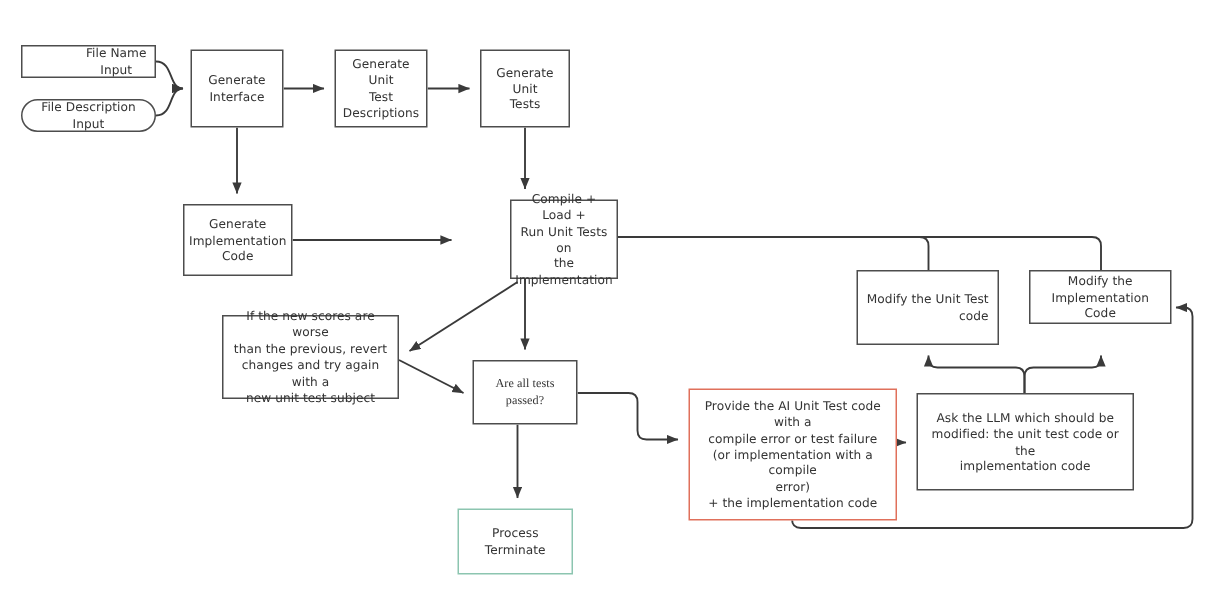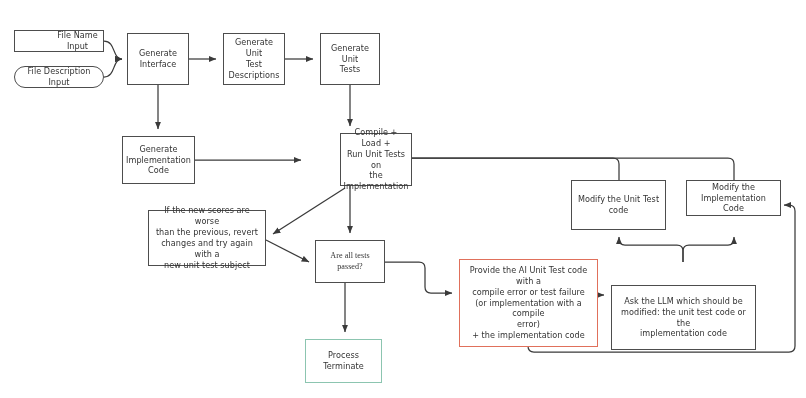--- a/index.html
+++ b/index.html
@@ -129,23 +129,23 @@
 passed?</div>
 
   <div class="node accent-green" style="left:305px;top:339px;width:77px;height:44px;">Process Terminate</div>
 
   <div class="node accent-orange" style="left:459px;top:259px;width:139px;height:88px;">Provide the AI Unit Test code with a
 compile error or test failure
 (or implementation with a compile
 error)
 + the implementation code</div>
 
-  <div class="node" style="left:611px;top:262px;width:145px;height:65px;margin-top:23px;">Ask the LLM which should be
+  <div class="node" style="left:611px;top:262px;width:145px;height:65px;">Ask the LLM which should be
 modified: the unit test code or the
 implementation code</div>
 
-  <div class="node" style="left:571px;top:180px;width:95px;height:50px;">Modify the Unit Test
+  <div class="node" style="left:571px;top:180px;width:95px;height:50px;text-align:right;">Modify the Unit Test
 code</div>
 
   <div class="node" style="left:686px;top:180px;width:95px;height:36px;">Modify the
 Implementation Code</div>
 
 </div>
 
 </body></html>

